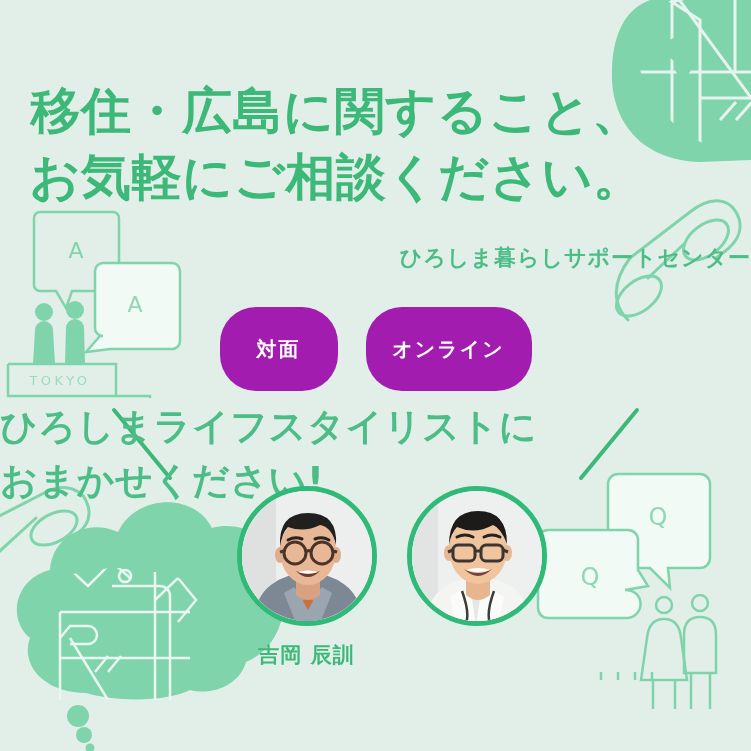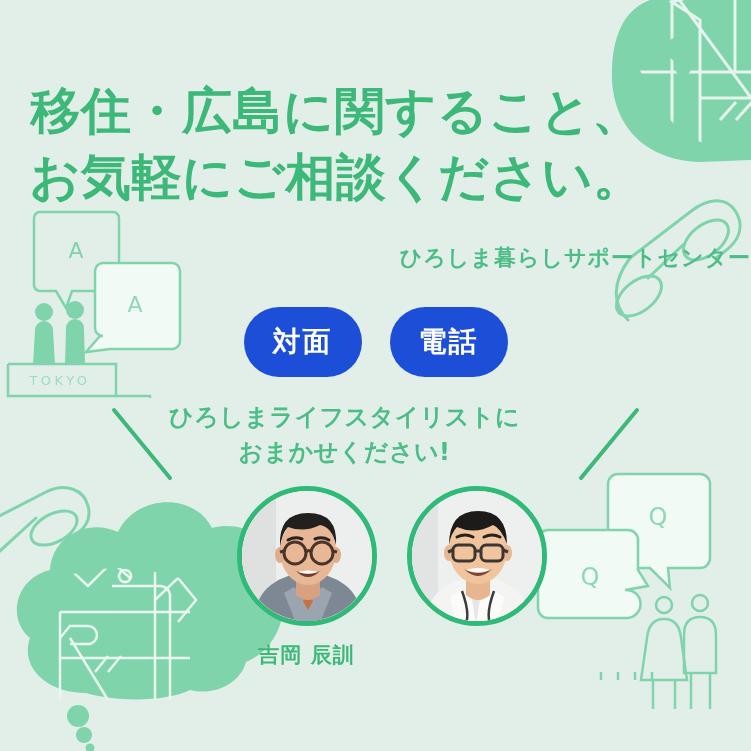--- a/index.html
+++ b/index.html
@@ -50,43 +50,43 @@
 
   .badges {
     position: absolute;
     left: 0; top: 307px;
     width: 751px;
     display: flex;
     justify-content: center;
     gap: 28px;
   }
   .badge {
-    background: #1d4ed8;
+    background: #a21caf;
     color: #ffffff;
     border-radius: 36px;
-    font-size: 28px;
+    font-size: 20px;
     font-weight: 600;
     letter-spacing: 2px;
     display: flex;
     align-items: center;
     justify-content: center;
-    height: 70px;
+    height: 84px;
     box-sizing: border-box;
   }
   .badge.b0 { width: 118px; }
   .badge.b1 { width: 166px; }
   .badge.b2 { width: 118px; }
 
   .lead {
     position: absolute;
     left: 0; top: 400px;
     width: 689px;
-    text-align: center;
+    text-align: left;
     color: #4cbd87;
-    font-size: 24px;
+    font-size: 37px;
     font-weight: 600;
     line-height: 1.45;
     letter-spacing: 0.5px;
     white-space: pre-line;
   }
 
   .people {
     position: absolute;
     left: 0; top: 486px;
     width: 751px;
@@ -260,21 +260,21 @@
 
   <div class="content">
 
     <div class="headline">移住・広島に関すること、
 お気軽にご相談ください。</div>
 
     <div class="subtitle">ひろしま暮らしサポートセンター</div>
 
     <div class="badges">
       <div class="badge b0">対面</div>
-      <div class="badge b2">電話</div>
+      <div class="badge b1">オンライン</div>
     </div>
 
     <div class="lead">ひろしまライフスタイリストに
 おまかせください!</div>
 
     <div class="people">
 
       <div class="person">
         <div class="avatar">
           <svg class="photo" viewBox="0 0 130 130">

